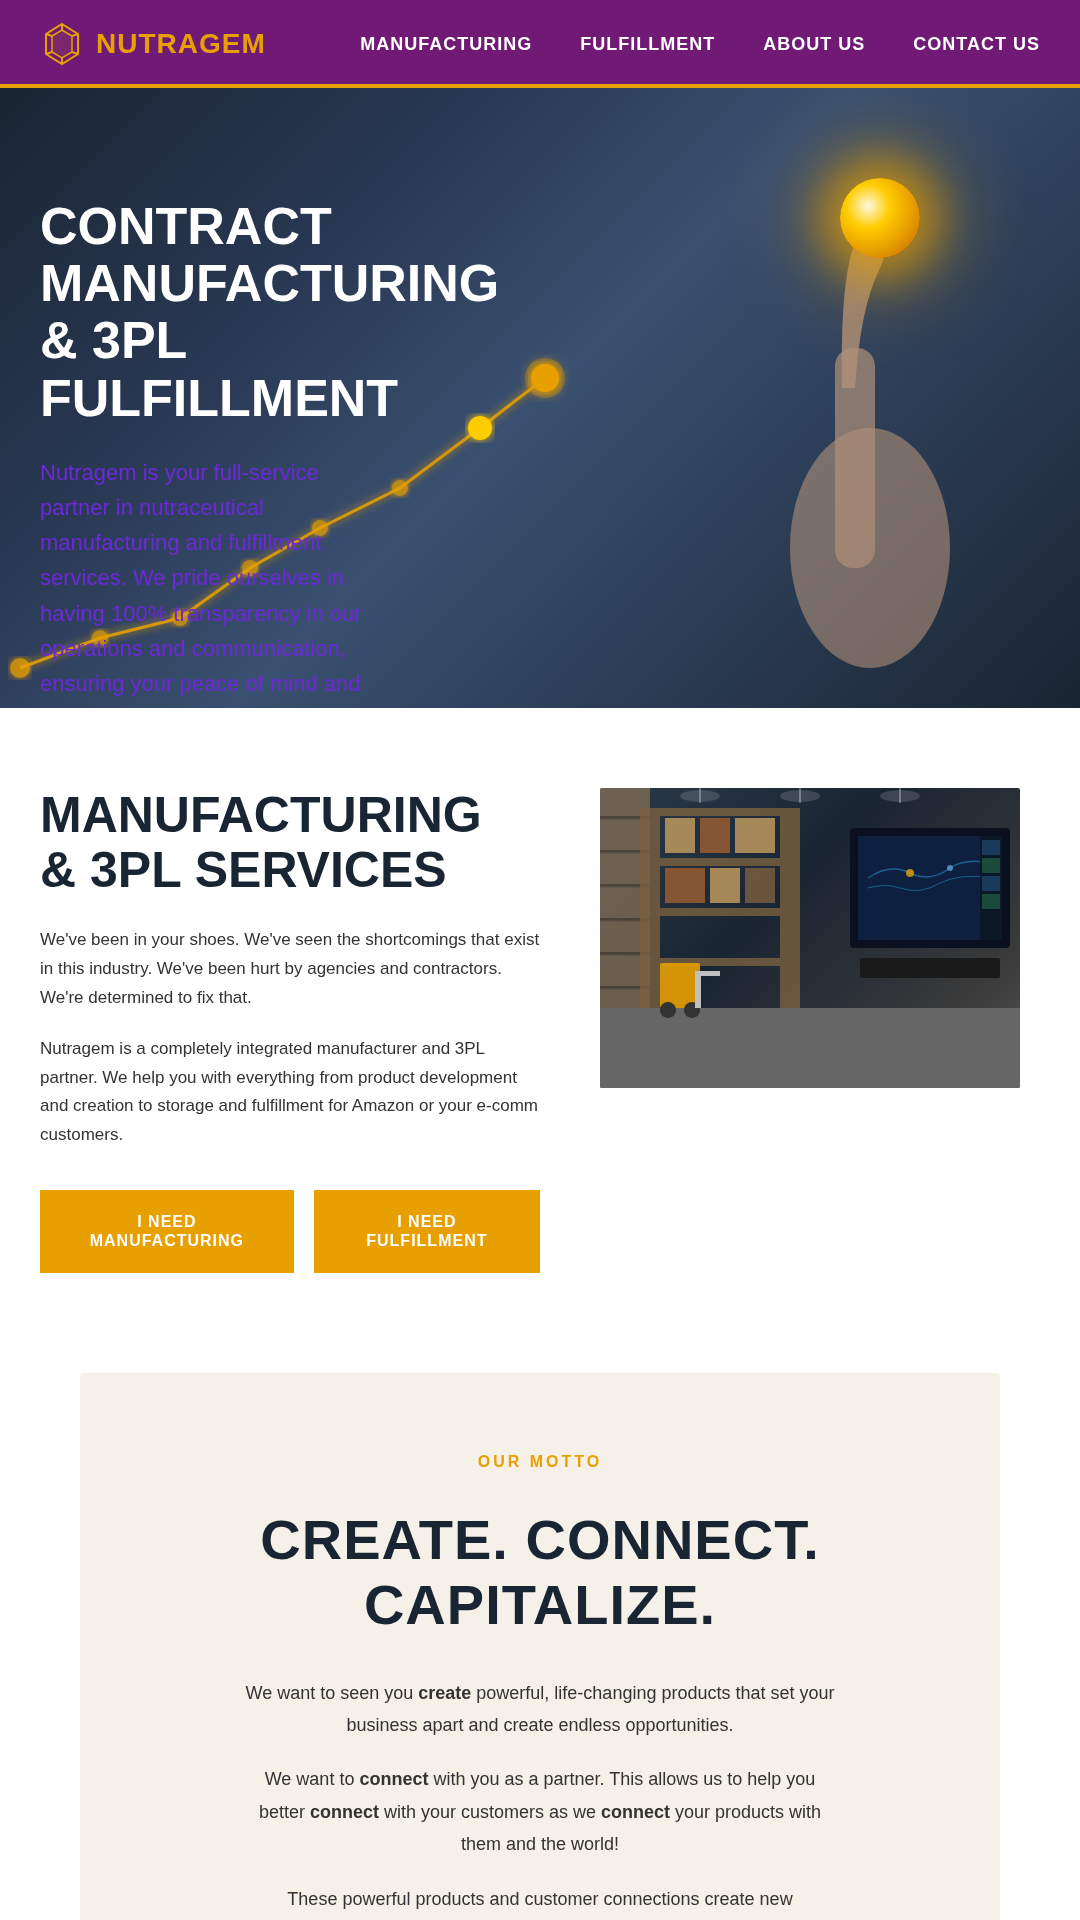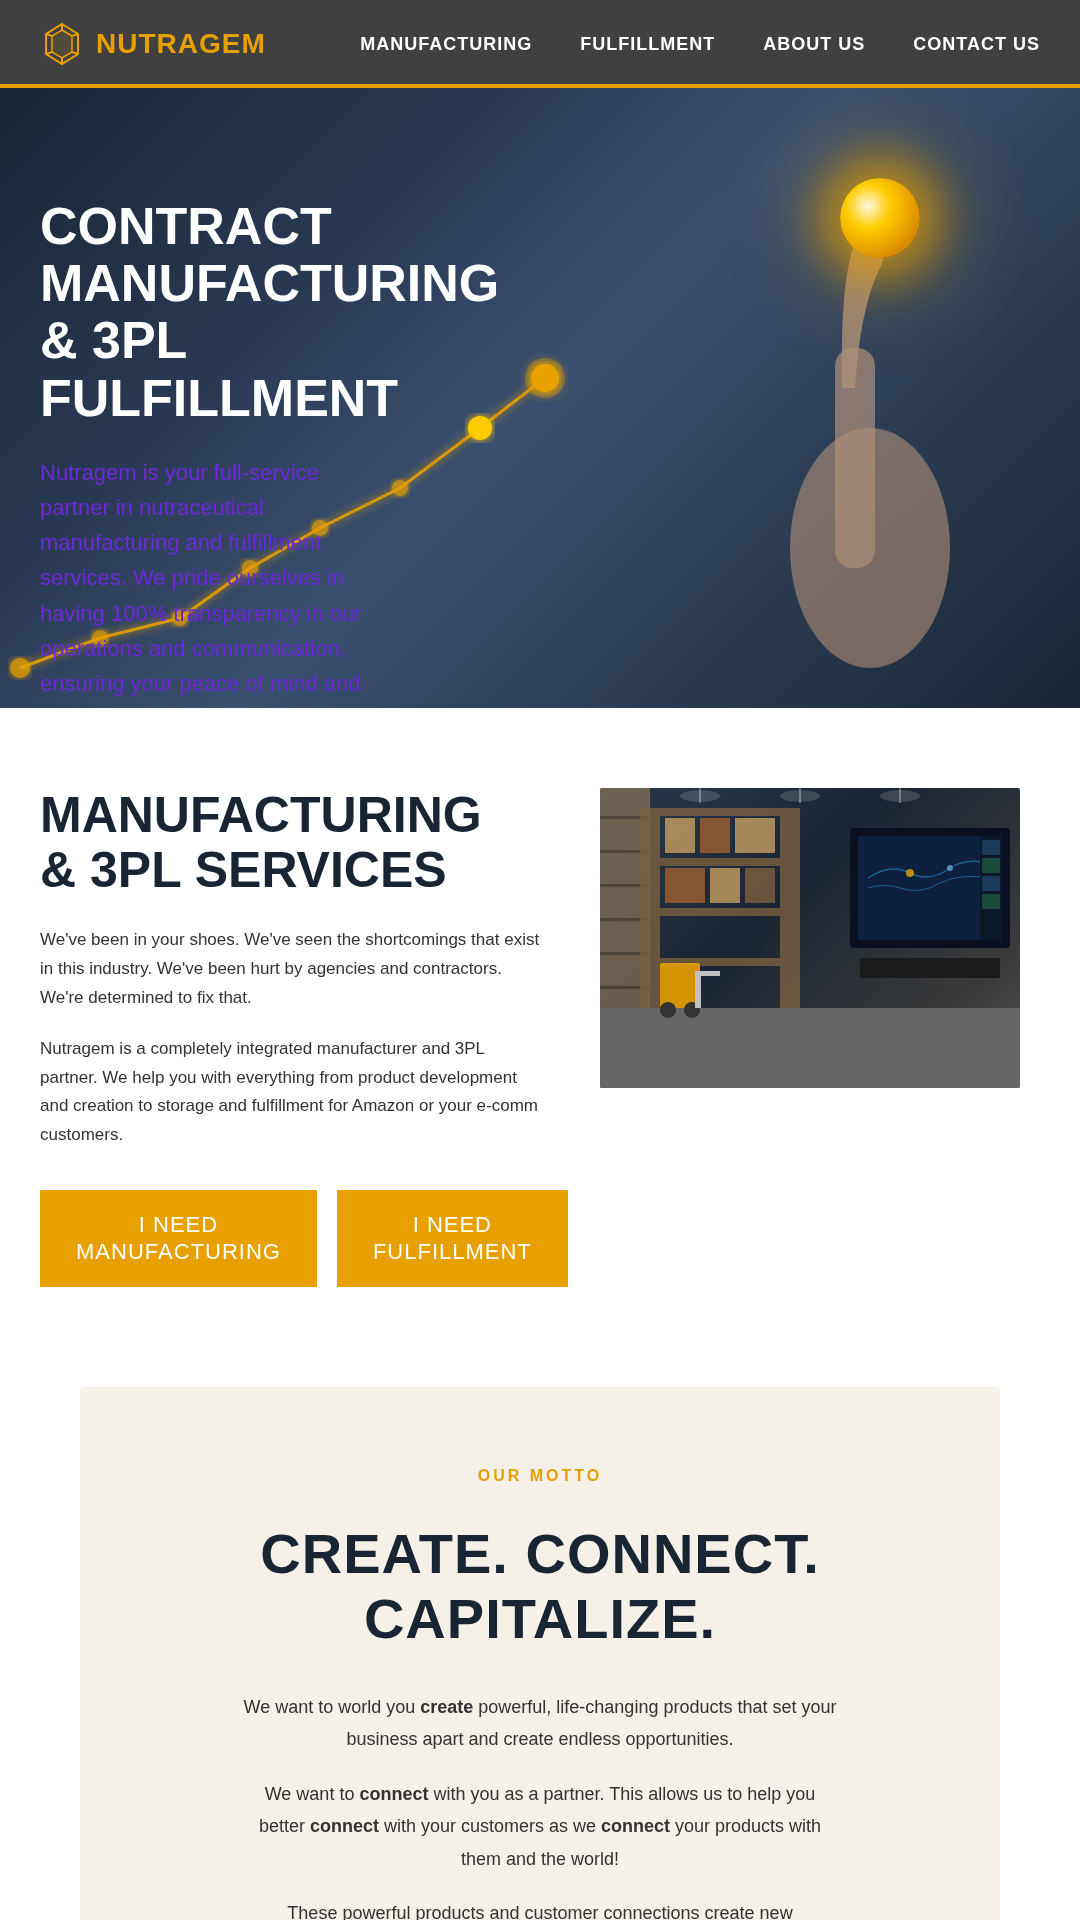--- a/index.html
+++ b/index.html
@@ -1,21 +1,21 @@
 <!DOCTYPE html>
 <html><head>
   <meta charset="utf-8">
   <meta name="viewport" content="width=1080">
   <style>
     * { margin: 0; padding: 0; box-sizing: border-box; }
     body { font-family: Arial, sans-serif; background: #fff; width: 1080px; }
 
     
     .navbar {
-      background: #404040;
+      background: #701a75;
       display: flex;
       align-items: center;
       justify-content: space-between;
       padding: 0 40px;
       height: 88px;
       position: relative;
     }
     .navbar::after {
       content: '';
       position: absolute;
@@ -133,22 +133,22 @@
     }
     .services-buttons {
       display: flex;
       gap: 20px;
     }
     .btn-orange {
       background: #e8a000;
       color: #fff;
       border: none;
       padding: 22px 36px;
-      font-size: 22px;
-      font-weight: 400;
+      font-size: 16px;
+      font-weight: 700;
       letter-spacing: 1px;
       text-transform: uppercase;
       cursor: pointer;
       line-height: 1.2;
       text-align: center;
     }
     .services-image {
       flex: 1;
       max-width: 420px;
     }
@@ -366,21 +366,21 @@
       </svg>
     </div>
   </div>
 </section>
 
 <section style="padding: 40px 0 60px; background:#fff;">
   <div class="motto-section">
     <p class="motto-label">OUR MOTTO</p>
     <h2 class="motto-title">CREATE. CONNECT. CAPITALIZE.</h2>
     <p class="motto-text">
-      <span>We want to world you </span><strong>create</strong><span> powerful, life-changing products that set your business apart and create endless opportunities.</span>
+      <span>We want to seen you </span><strong>create</strong><span> powerful, life-changing products that set your business apart and create endless opportunities.</span>
     </p>
     <p class="motto-text">
       <span>We want to </span><strong>connect</strong><span> with you as a partner. This allows us to help you better </span><strong>connect</strong><span> with your customers as we </span><strong>connect</strong><span> your products with them and the world!</span>
     </p>
     <p class="motto-text">
       <span>These powerful products and customer connections create new opportunities. Side by side, we want to help you </span><strong>capitalize</strong><span> on these opportunities and accelerate your growth because your business is our business!</span>
     </p>
   </div>
 </section>
 

